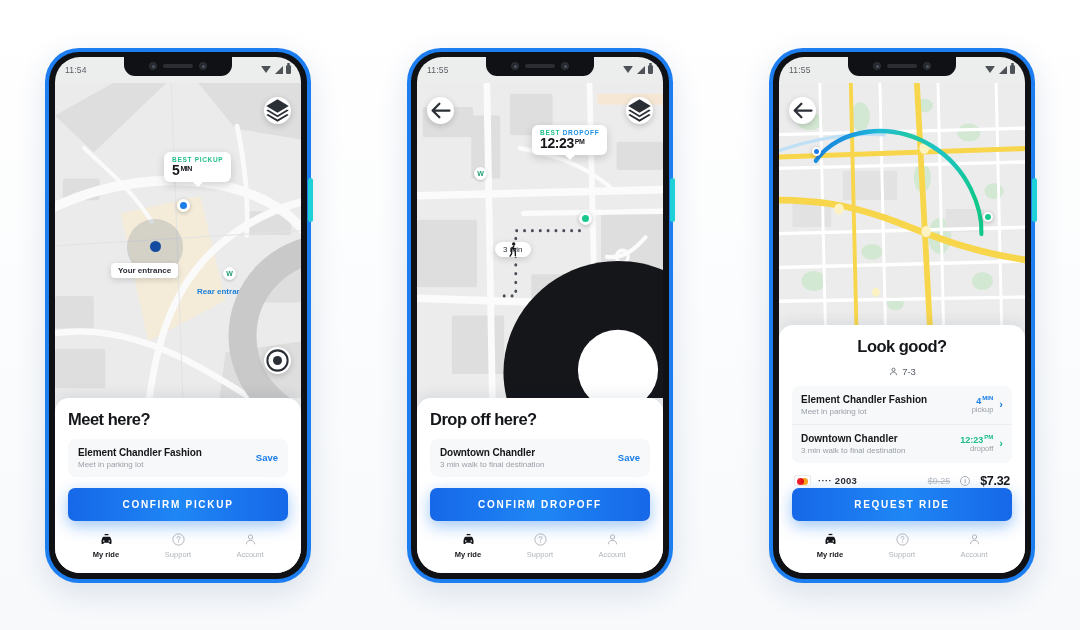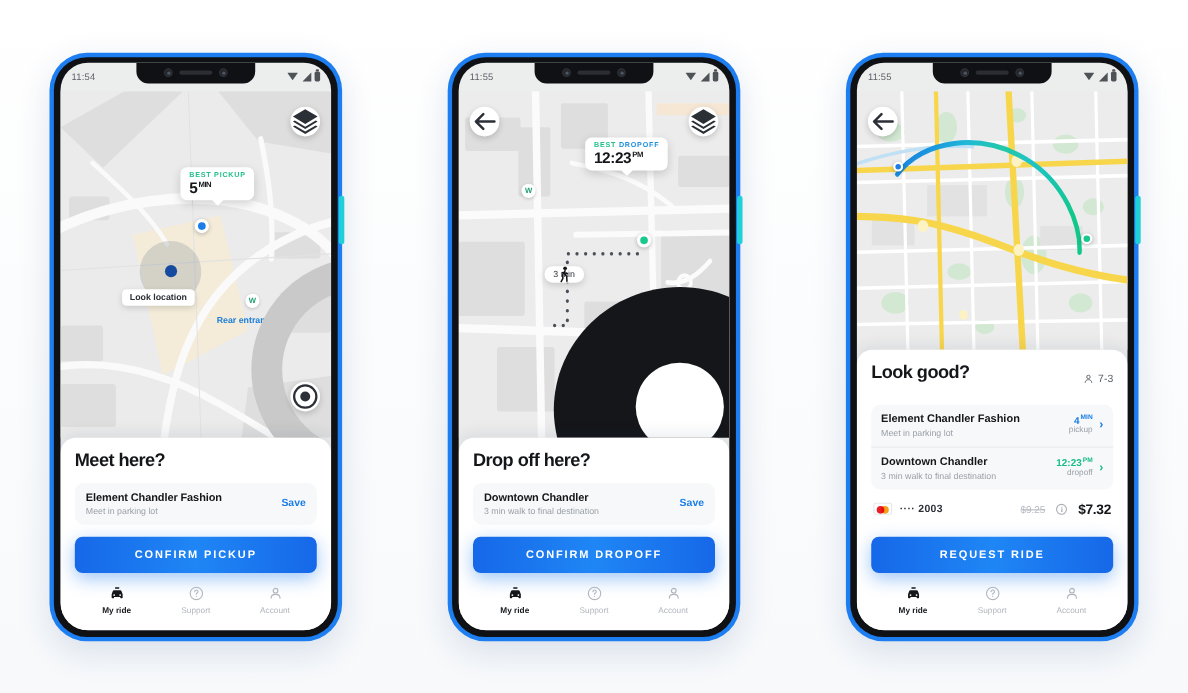--- a/index.html
+++ b/index.html
@@ -148,21 +148,21 @@
     position: relative; z-index: 7; flex: 0 0 auto;
     background: #fff;
     border-top-left-radius: 14px; border-top-right-radius: 14px;
     padding: 12px 13px 0 13px;
     box-shadow: 0 -3px 14px rgba(20,40,80,.09);
   }
   .sheet h1 {
     font-size: 16.5px; font-weight: bold; color: #14161a;
     letter-spacing: -.5px; margin-bottom: 10px;
   }
-  .sheet-head { display: flex; align-items: center; justify-content: space-between; margin-bottom: 9px; }
+  .sheet-head { display: flex; align-items: center; justify-content: space-between; margin-bottom: 9px; flex-direction: column; }
   .pax { display: flex; align-items: center; gap: 3px; font-size: 9.5px; color: #595e66; }
 
   .infocard {
     background: #f7f8f9; border-radius: 8px;
     padding: 8px 10px; margin-bottom: 11px;
     display: flex; align-items: center; justify-content: space-between;
   }
   .infocard .title { font-size: 10px; font-weight: bold; color: #14161a; letter-spacing: -.1px; }
   .infocard .sub { font-size: 8px; color: #9aa0a8; margin-top: 2px; }
   .savelink { font-size: 9.5px; font-weight: bold; color: #1a7de8; cursor: pointer; }
@@ -177,21 +177,21 @@
   .rr-time { text-align: right; line-height: 1.15; }
   .rr-time .v { font-size: 9px; font-weight: bold; }
   .rr-time .v sup { font-size: 6px; margin-left: 1px; }
   .rr-time .l { font-size: 7.5px; color: #9aa0a8; padding-left: 36px; }
   .blue { color: #1a7de8; }
   .green { color: #19bd87; }
   .chev { font-size: 11px; font-weight: bold; line-height: 1; }
 
   .payrow {
     display: flex; align-items: center; justify-content: space-between;
-    padding: 2px 2px 18px 2px;
+    padding: 2px 2px 0 2px;
   }
   .payleft { display: flex; align-items: center; gap: 7px; }
   .card-mc { width: 17px; height: 11px; border-radius: 2px; background: #fff; border: 1px solid #e6e7e9; position: relative; }
   .card-mc i { position: absolute; top: 2px; width: 7px; height: 7px; border-radius: 50%; }
   .card-mc i.r { left: 2px; background: #eb1c26; }
   .card-mc i.y { left: 6px; background: #f79f1a; mix-blend-mode: multiply; }
   .pan { font-size: 9.5px; font-weight: bold; color: #2b2f36; letter-spacing: .3px; }
   .payright { display: flex; align-items: center; gap: 10px; text-align: center; }
   .oldprice { font-size: 9px; color: #b5bac1; text-decoration: line-through; }
   .infoi {
@@ -277,21 +277,21 @@
           </div>
           <div class="map-btn btn-locate">
             <svg width="15" height="15" viewBox="0 0 24 24">
               <circle cx="12" cy="12" r="9" fill="none" stroke="#2b2f36" stroke-width="1.8"></circle>
               <circle cx="12" cy="12" r="4" fill="#2b2f36"></circle>
             </svg>
           </div>
 
           <div class="halo" style="left:72px; top:136px;"></div>
           <div class="dot-loc" style="left:95px; top:158px;"></div>
-          <div class="chip-plain" style="left:56px; top:180px;">Look location</div>
+          <div class="chip-plain" style="left:56px; top:180px;">Your entrance</div>
 
           <div class="tooltip" style="left:109px; top:69px;">
             <div class="tt-cap">BEST PICKUP</div>
             <div class="tt-val">
               <span>5</span><sup>MIN</sup>
             </div>
           </div>
           <div class="dot-blue" style="left:122px; top:116px;"></div>
 
           <div class="poi-w" style="left:168px; top:184px;">W</div>

